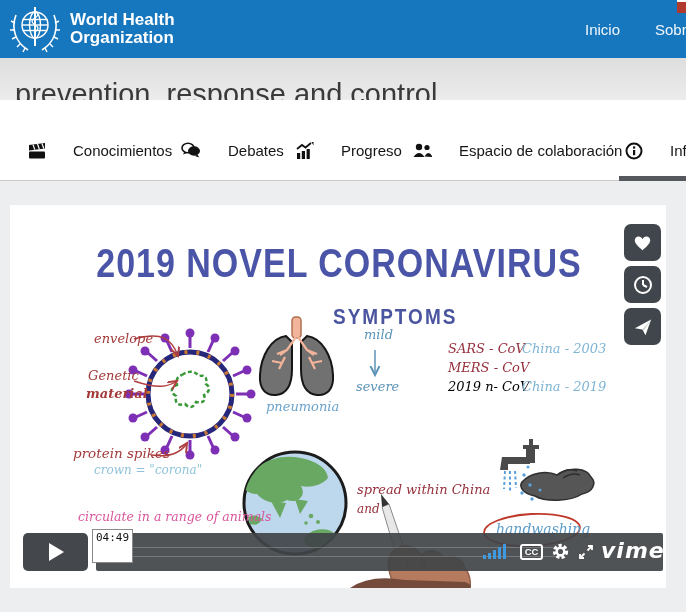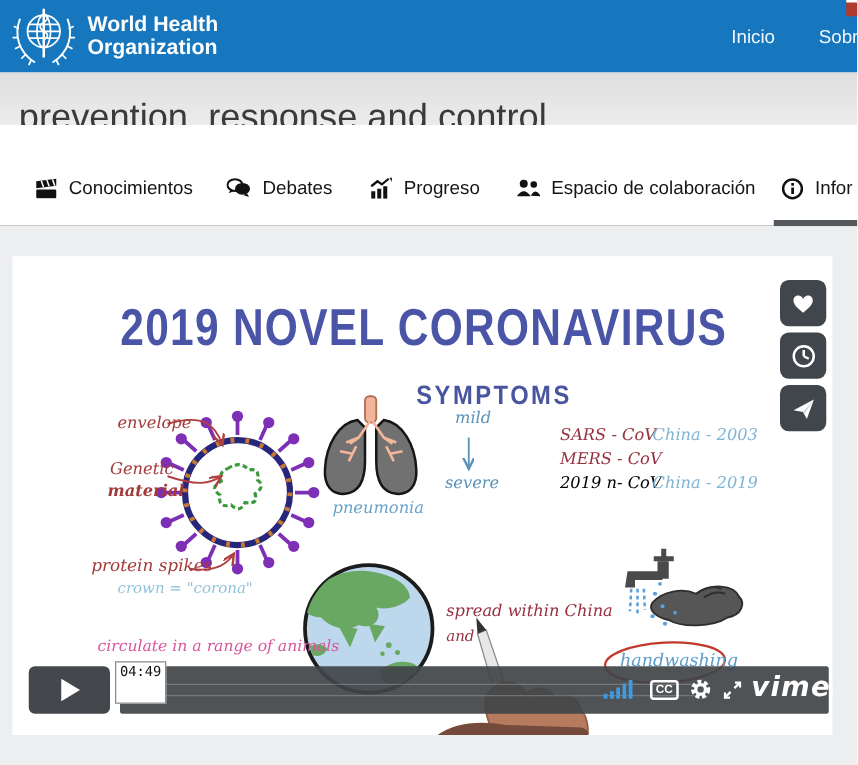--- a/index.html
+++ b/index.html
@@ -11,21 +11,21 @@
   .brand { position:absolute; left:70px; top:11px; color:#fff; font-weight:bold; font-size:17px; line-height:18px; }
   .nav-link { position:absolute; top:21px; color:#f2f7fb; font-size:15px; cursor:pointer; white-space:nowrap; }
   .corner-artifact { position:absolute; right:0; top:0; width:9px; height:13px; background:#b03a2e; border-top:2px solid #fff; }
 
   
   .titlebar { position:absolute; left:0; top:58px; width:686px; height:42px; background:linear-gradient(#dededf,#ececec); }
   .titlebar .t { position:absolute; left:15px; top:20px; font-size:29px; color:#3a3a3a; }
 
   
   .tabszone { position:absolute; left:0; top:100px; width:686px; height:81px; background:#fff; }
-  .tab { position:absolute; top:42px; display:flex; align-items:flex-start; gap:9px; font-size:15px; color:#151515; cursor:pointer; white-space:nowrap; }
+  .tab { position:absolute; top:42px; display:flex; align-items:flex-start; gap:27px; font-size:15px; color:#151515; cursor:pointer; white-space:nowrap; }
   .tab svg { flex:0 0 auto; }
   .tabline { position:absolute; left:0; top:180px; width:686px; height:1px; background:#c9c9c9; }
   .tab-underline { position:absolute; left:619px; top:176px; width:67px; height:5px; background:#55595d; }
 
   
   .content-bg { position:absolute; left:0; top:181px; width:686px; height:431px; background:#edeef0; }
 
   
   .video { position:absolute; left:10px; top:205px; width:656px; height:383px; background:#fff; overflow:hidden; }
   .board-title { position:absolute; left:48px; top:34px; width:562px; text-align:center; font-weight:bold;

